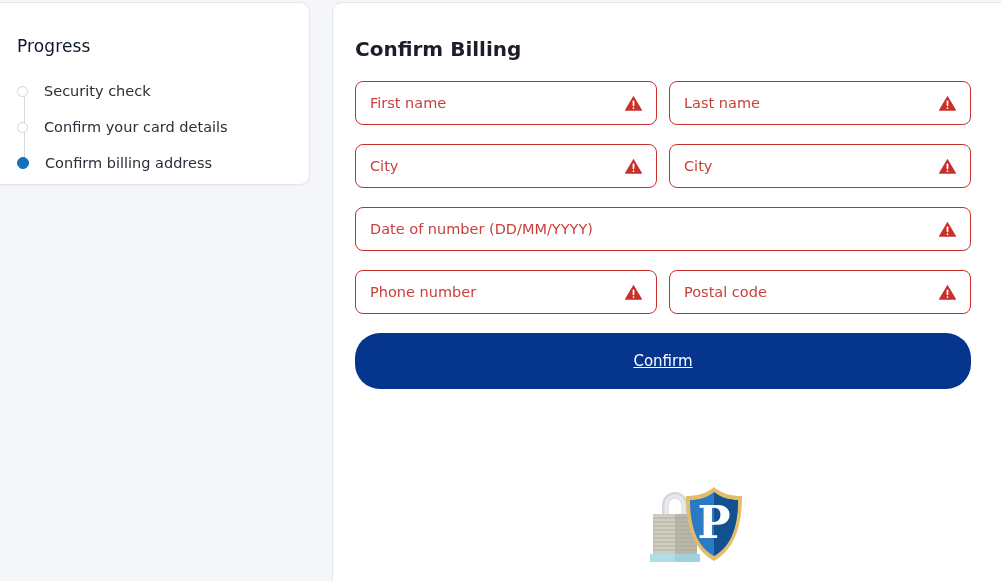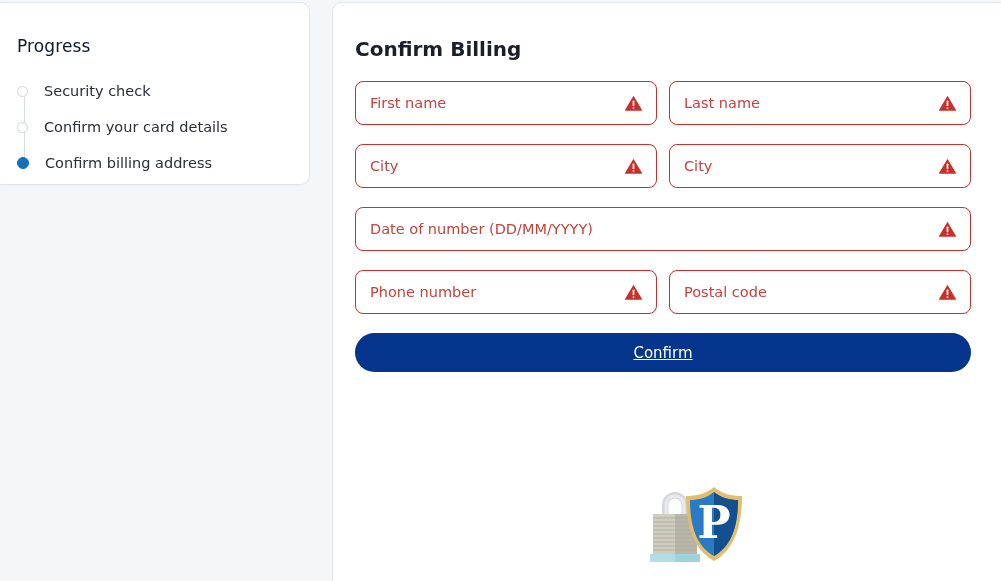--- a/index.html
+++ b/index.html
@@ -139,21 +139,21 @@
     transform: translateY(-50%);
     width: 19px;
     height: 17px;
     display: block;
   }
 
   
   #confirm-button {
     margin-top: 1px;
     width: 616px;
-    height: 39px;
+    height: 56px;
     background: #05358c;
     border: none;
     border-radius: 25px;
     color: #ffffff;
     font-size: 15px;
     font-family: "DejaVu Sans", "Liberation Sans", sans-serif;
     text-decoration: underline;
     cursor: pointer;
     display: flex;
     align-items: center;

